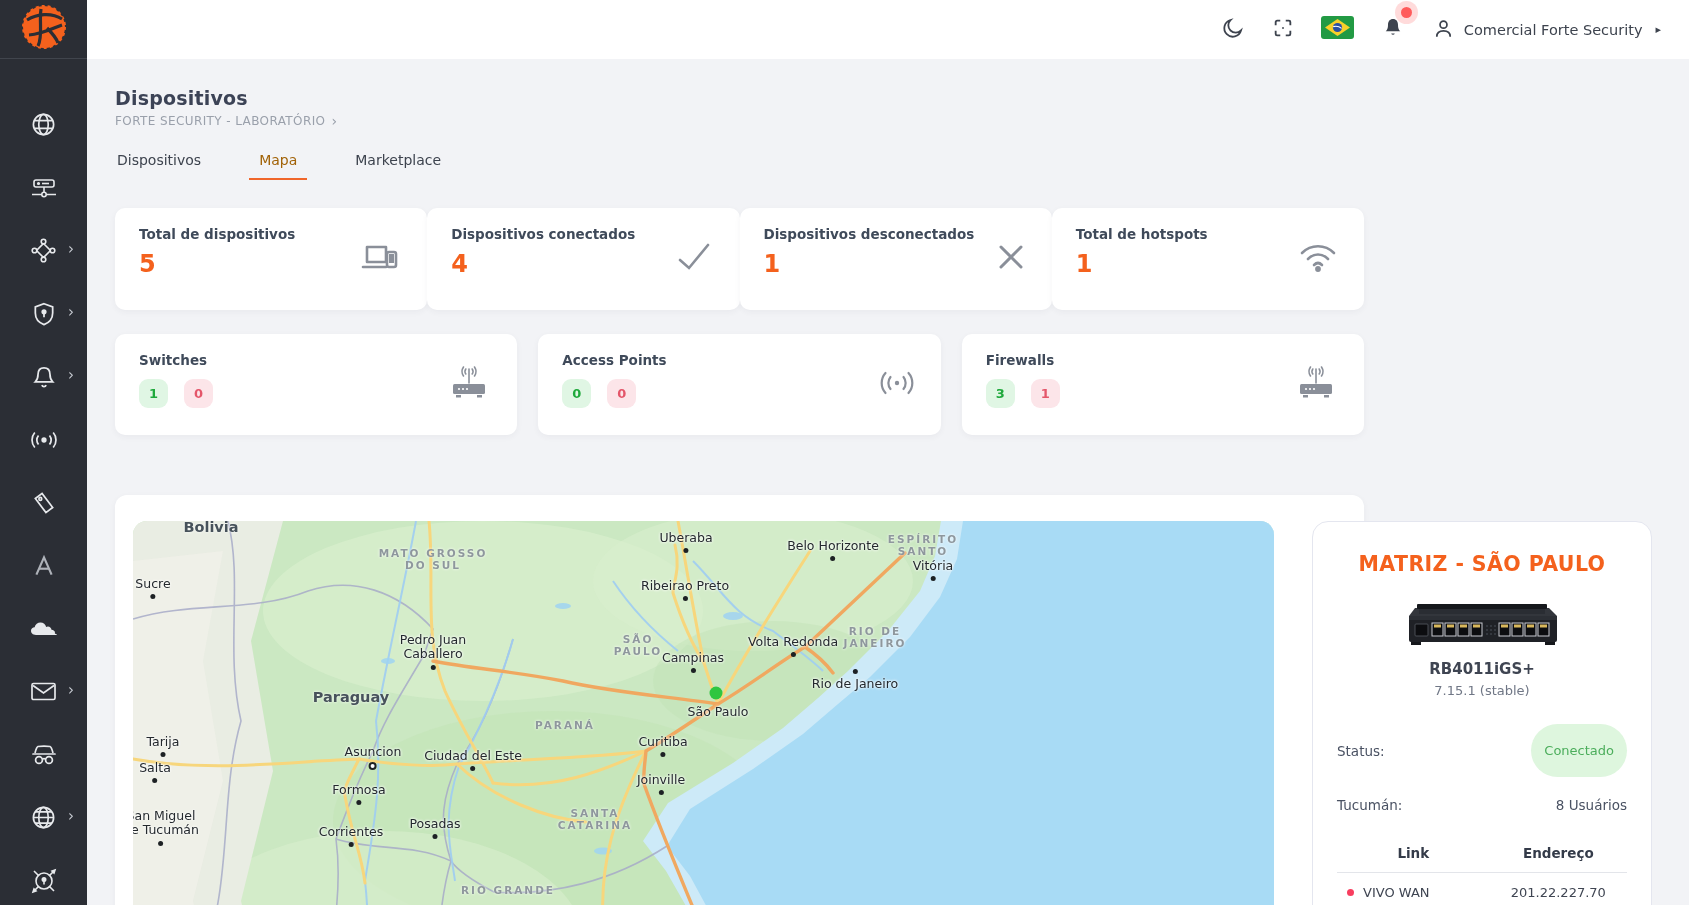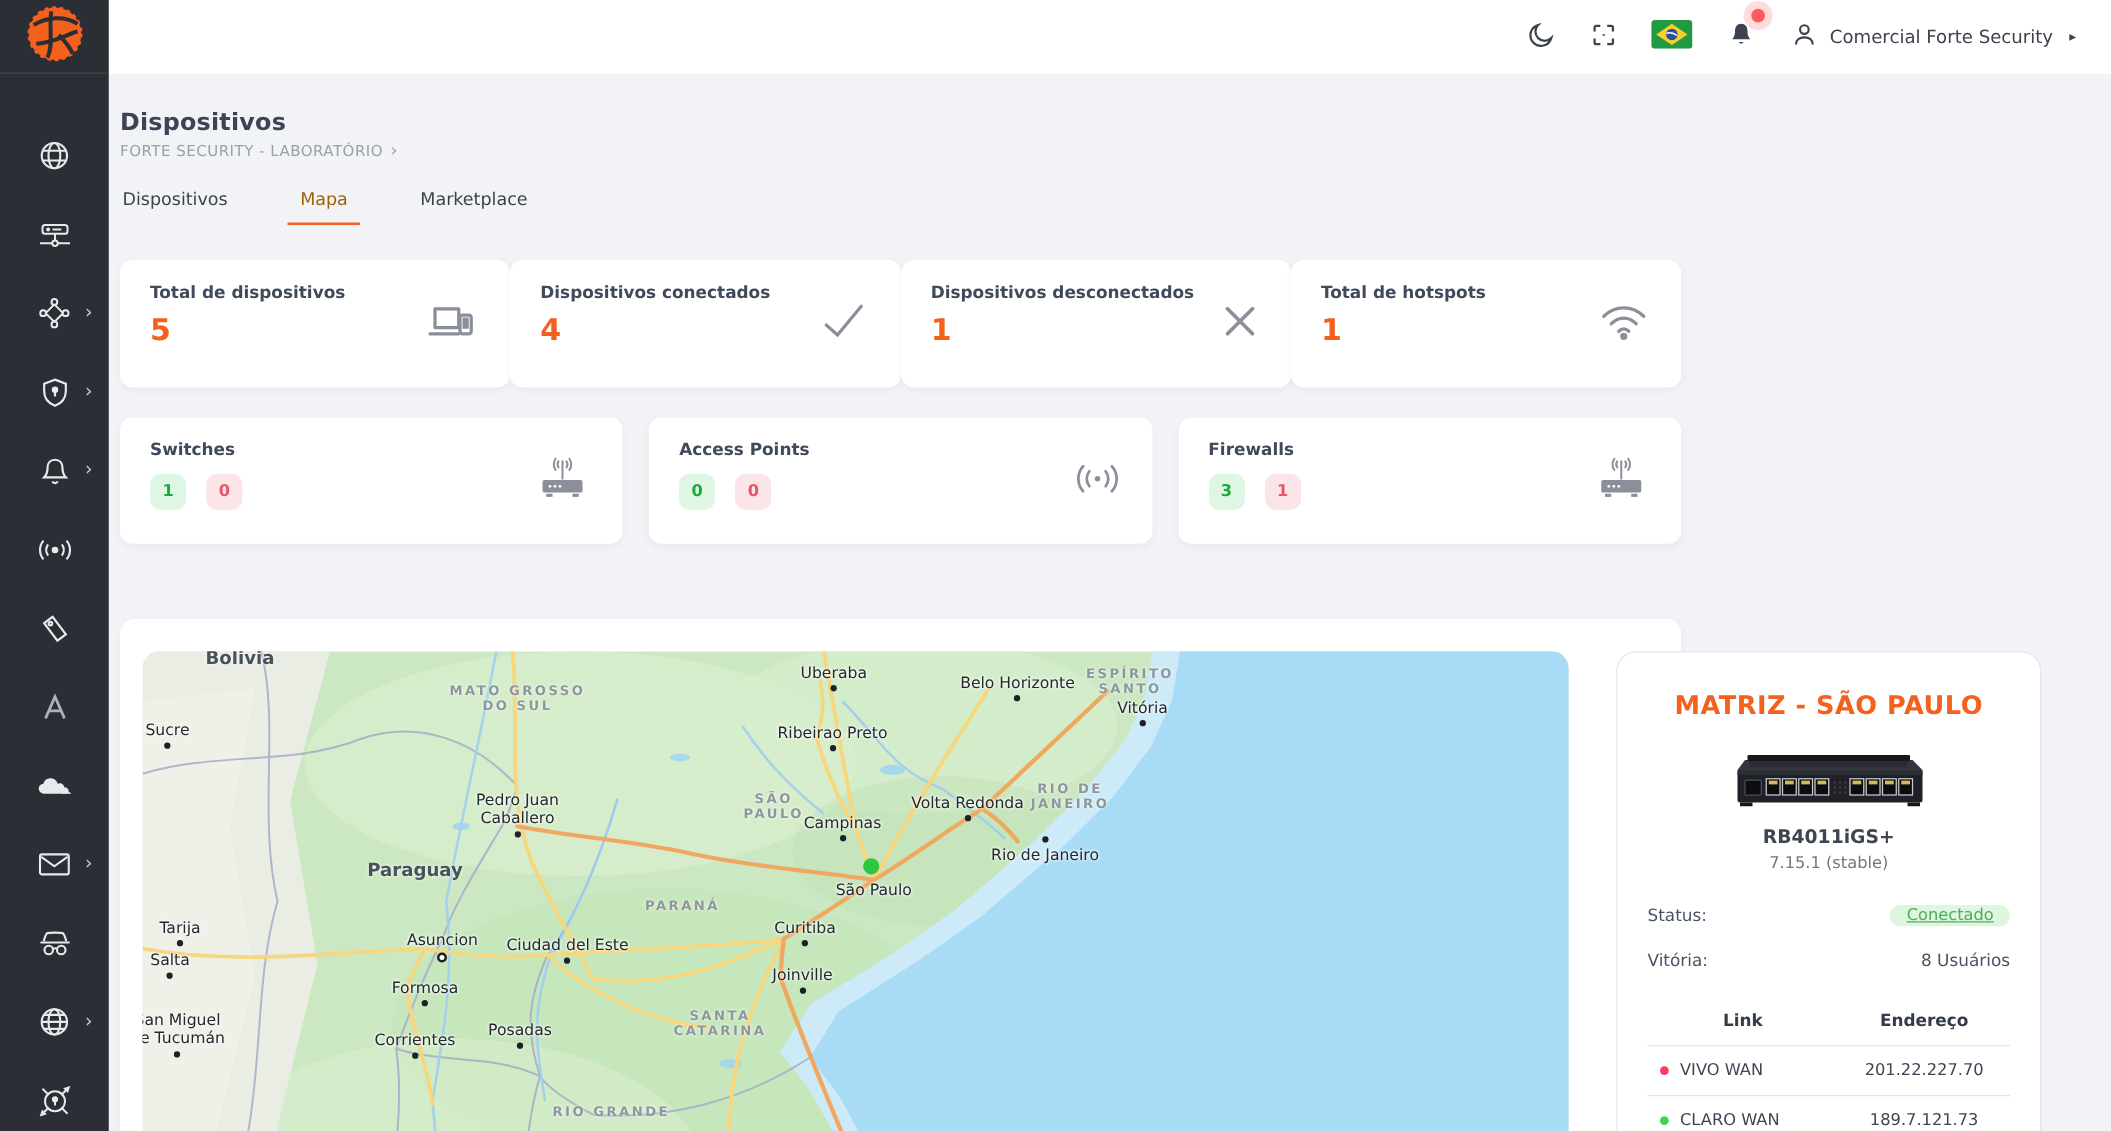--- a/index.html
+++ b/index.html
@@ -16,21 +16,21 @@
   .nav-chevron { position:absolute; right:13px; top:50%; transform:translateY(-58%); color:#c9cdd4; font-size:15px; line-height:1; }
 
   
   .topbar { position:absolute; left:87px; top:0; width:1602px; height:59px; background:#ffffff; display:flex; align-items:center; justify-content:flex-end; gap:27px; padding-right:28px; z-index:10; }
   .tb-icon { position:relative; display:flex; align-items:center; justify-content:center; cursor:pointer; }
   .noti-dot { position:absolute; top:-9px; right:-7px; width:11px; height:11px; border-radius:50%; background:#ff5b5b; box-shadow:0 0 0 6px rgba(255,91,91,.22); }
   .account { display:flex; align-items:center; gap:9px; cursor:pointer; color:#3d434e; font-size:14.5px; }
   .account .caret { font-size:11px; color:#3d434e; margin-left:4px; }
 
   
-  .page { position:absolute; left:72px; top:59px; width:1298px; height:846px; padding:28px 25px 0 24px; }
+  .page { position:absolute; left:91px; top:59px; width:1298px; height:846px; padding:28px 25px 0 24px; }
   .page-title { font-size:19px; font-weight:700; color:#3c4356; letter-spacing:.2px; }
   .breadcrumb { margin-top:5px; font-size:12px; color:#9aa0ab; letter-spacing:.4px; display:flex; align-items:center; gap:6px; cursor:pointer; }
   .breadcrumb .bc-chev { font-size:14px; line-height:10px; }
 
   .tabs { display:flex; gap:46px; margin-top:24px; }
   .tab { font-size:14px; color:#3d434e; padding:0 2px 10px 2px; cursor:pointer; border-bottom:2.5px solid transparent; }
   .tab.active { color:#a16207; border-bottom-color:#f0662a; padding:0 10px 10px 10px; }
 
   .grid4 { display:grid; grid-template-columns:repeat(4,1fr); margin-top:28px; }
   .grid3 { display:grid; grid-template-columns:repeat(3,1fr); gap:21px; margin-top:24px; }
@@ -58,21 +58,21 @@
   .cdot.capital { width:8px; height:8px; background:#fff; border:2px solid #1d2124; }
 
   
   .device-panel { flex:none; width:340px; height:560px; border:1px solid #e4e6ef; border-radius:16px; padding:30px 24px; background:#fff; }
   .dp-title { text-align:center; font-size:20.5px; font-weight:700; color:#f4611d; letter-spacing:.4px; }
   .dp-router { margin:24px auto 0 auto; display:block; }
   .dp-model { margin-top:12px; text-align:center; font-size:15px; font-weight:600; color:#3f4552; }
   .dp-fw { margin-top:5px; text-align:center; font-size:13px; color:#707786; }
   .dp-row { margin-top:26px; display:flex; align-items:center; justify-content:space-between; font-size:13.5px; color:#4a5263; }
   .dp-row + .dp-row { margin-top:20px; }
-  .pill { background:#def6de; color:#4cae5c; font-size:13px; padding:1px 13px; border-radius:999px;text-decoration:underline; }
+  .pill { background:#def6de; color:#4cae5c; font-size:13px; padding:19px 13px; border-radius:999px; }
   .dp-table { width:100%; margin-top:24px; border-collapse:collapse; }
   .dp-table th { font-size:13.5px; font-weight:700; color:#343b49; padding:8px 0 11px 0; text-align:center; }
   .dp-table td { border-top:1px solid #e3e5ea; padding:12px 0; font-size:13px; color:#3f4552; }
   .link-cell { display:flex; align-items:center; gap:9px; padding-left:10px; }
   .status-dot { width:7px; height:7px; border-radius:50%; flex:none; }
   .addr { text-align:center; }
 </style>
 </head>
 <body>
 
@@ -549,21 +549,21 @@
             <rect x="144" y="42" width="10" height="3" fill="#15171b"></rect>
         </svg>
         <div class="dp-model">RB4011iGS+</div>
         <div class="dp-fw">7.15.1 (stable)</div>
 
         <div class="dp-row">
           <span>Status:</span>
           <span class="pill">Conectado</span>
         </div>
         <div class="dp-row">
-          <span>Vitória:</span>
+          <span>Tucumán:</span>
           <span>8 Usuários</span>
         </div>
 
         <table class="dp-table">
           <thead>
             <tr>
               <th>Link</th>
               <th>Endereço</th>
             </tr>
           </thead>

